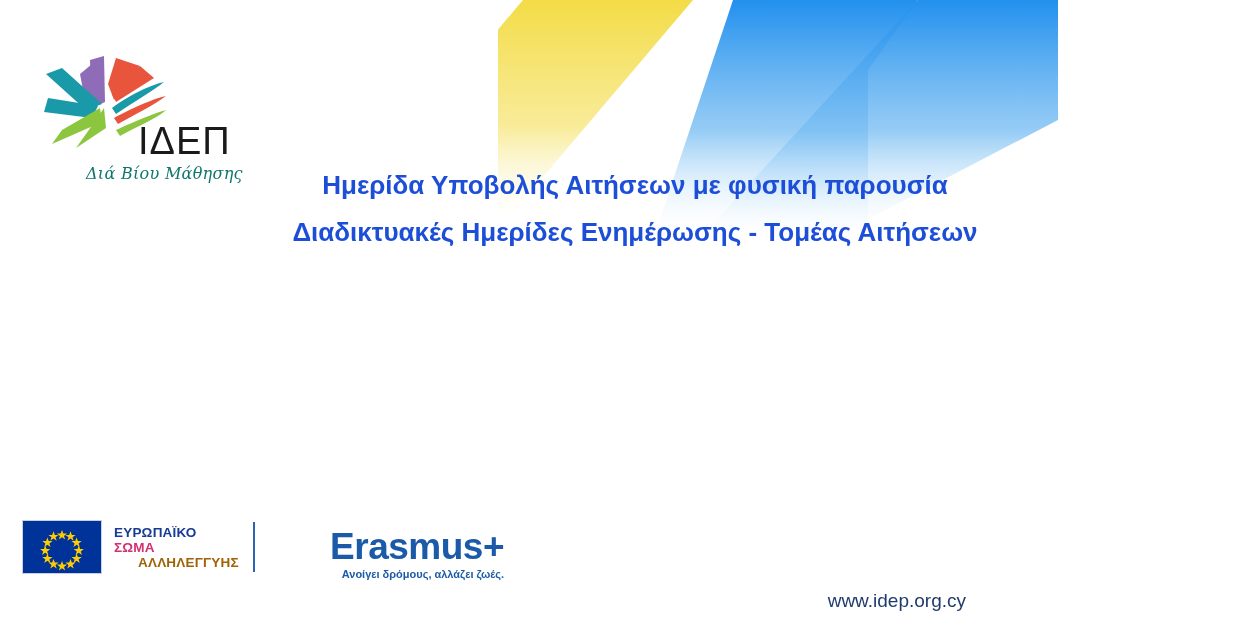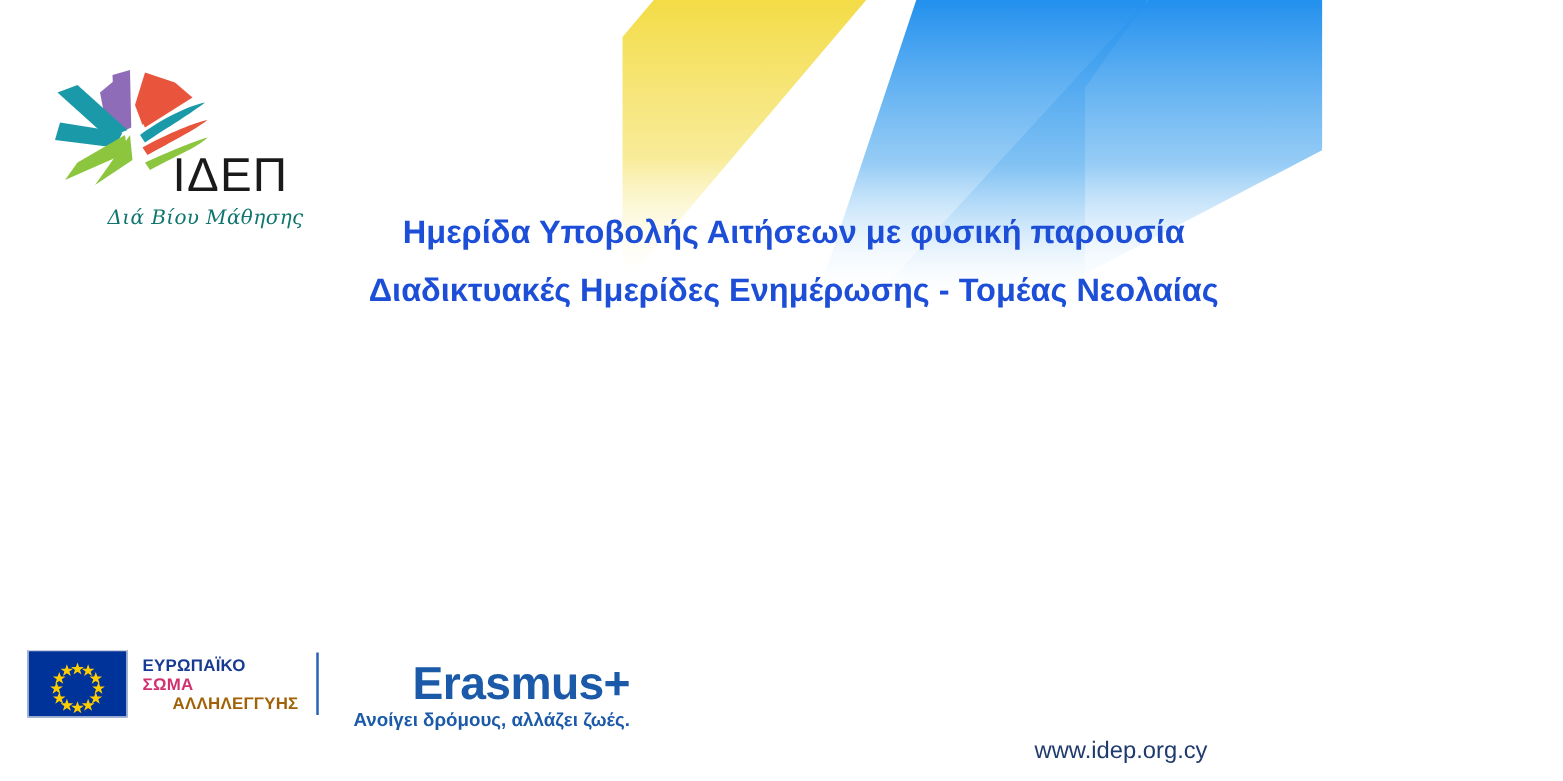--- a/index.html
+++ b/index.html
@@ -132,21 +132,21 @@
   .erasmus-word {
     color: #1b5aa8;
     font-size: 37px;
     font-weight: bold;
     letter-spacing: -0.5px;
     line-height: 38px;
     font-family: "Liberation Sans", sans-serif;
   }
   .erasmus-tagline {
     color: #1b5aa8;
-    font-size: 15px;
+    font-size: 11px;
     font-weight: bold;
     margin-top: 2px;
     font-family: "Liberation Sans", sans-serif;
   }
 
   
   .website {
     position: absolute;
     right: 92px;
     top: 590px;
@@ -204,21 +204,21 @@
 
         <path d="M74,78 C96,68 116,60 124,58 C116,66 96,74 78,84 Z" fill="#8cc63f"></path>
       </svg>
     </div>
     <div class="idep-word">ΙΔΕΠ</div>
     <div class="idep-tagline">Διά Βίου Μάθησης</div>
   </div>
 
   <div class="title-block">
     <div class="title-line">Ημερίδα Υποβολής Αιτήσεων  με φυσική παρουσία</div>
-    <div class="title-line">Διαδικτυακές Ημερίδες Ενημέρωσης - Τομέας Νεολαίας</div>
+    <div class="title-line">Διαδικτυακές Ημερίδες Ενημέρωσης - Τομέας Αιτήσεων</div>
   </div>
 
   <div class="esc-logo">
     <div class="eu-flag">
       <svg width="78" height="52" viewBox="0 0 78 52" xmlns="http://www.w3.org/2000/svg">
         <g fill="#ffcc00">
           <polygon points="39,9 40.3,12.6 44.1,12.6 41,14.9 42.2,18.5 39,16.3 35.8,18.5 37,14.9 33.9,12.6 37.7,12.6"></polygon>
           <polygon points="47.5,11.3 48.8,14.9 52.6,14.9 49.5,17.2 50.7,20.8 47.5,18.6 44.3,20.8 45.5,17.2 42.4,14.9 46.2,14.9" transform="translate(0,-1)"></polygon>
           <polygon points="30.5,11.3 31.8,14.9 35.6,14.9 32.5,17.2 33.7,20.8 30.5,18.6 27.3,20.8 28.5,17.2 25.4,14.9 29.2,14.9" transform="translate(0,-1)"></polygon>
           <polygon points="53.6,17.5 54.9,21.1 58.7,21.1 55.6,23.4 56.8,27 53.6,24.8 50.4,27 51.6,23.4 48.5,21.1 52.3,21.1" transform="translate(0,-1)"></polygon>

